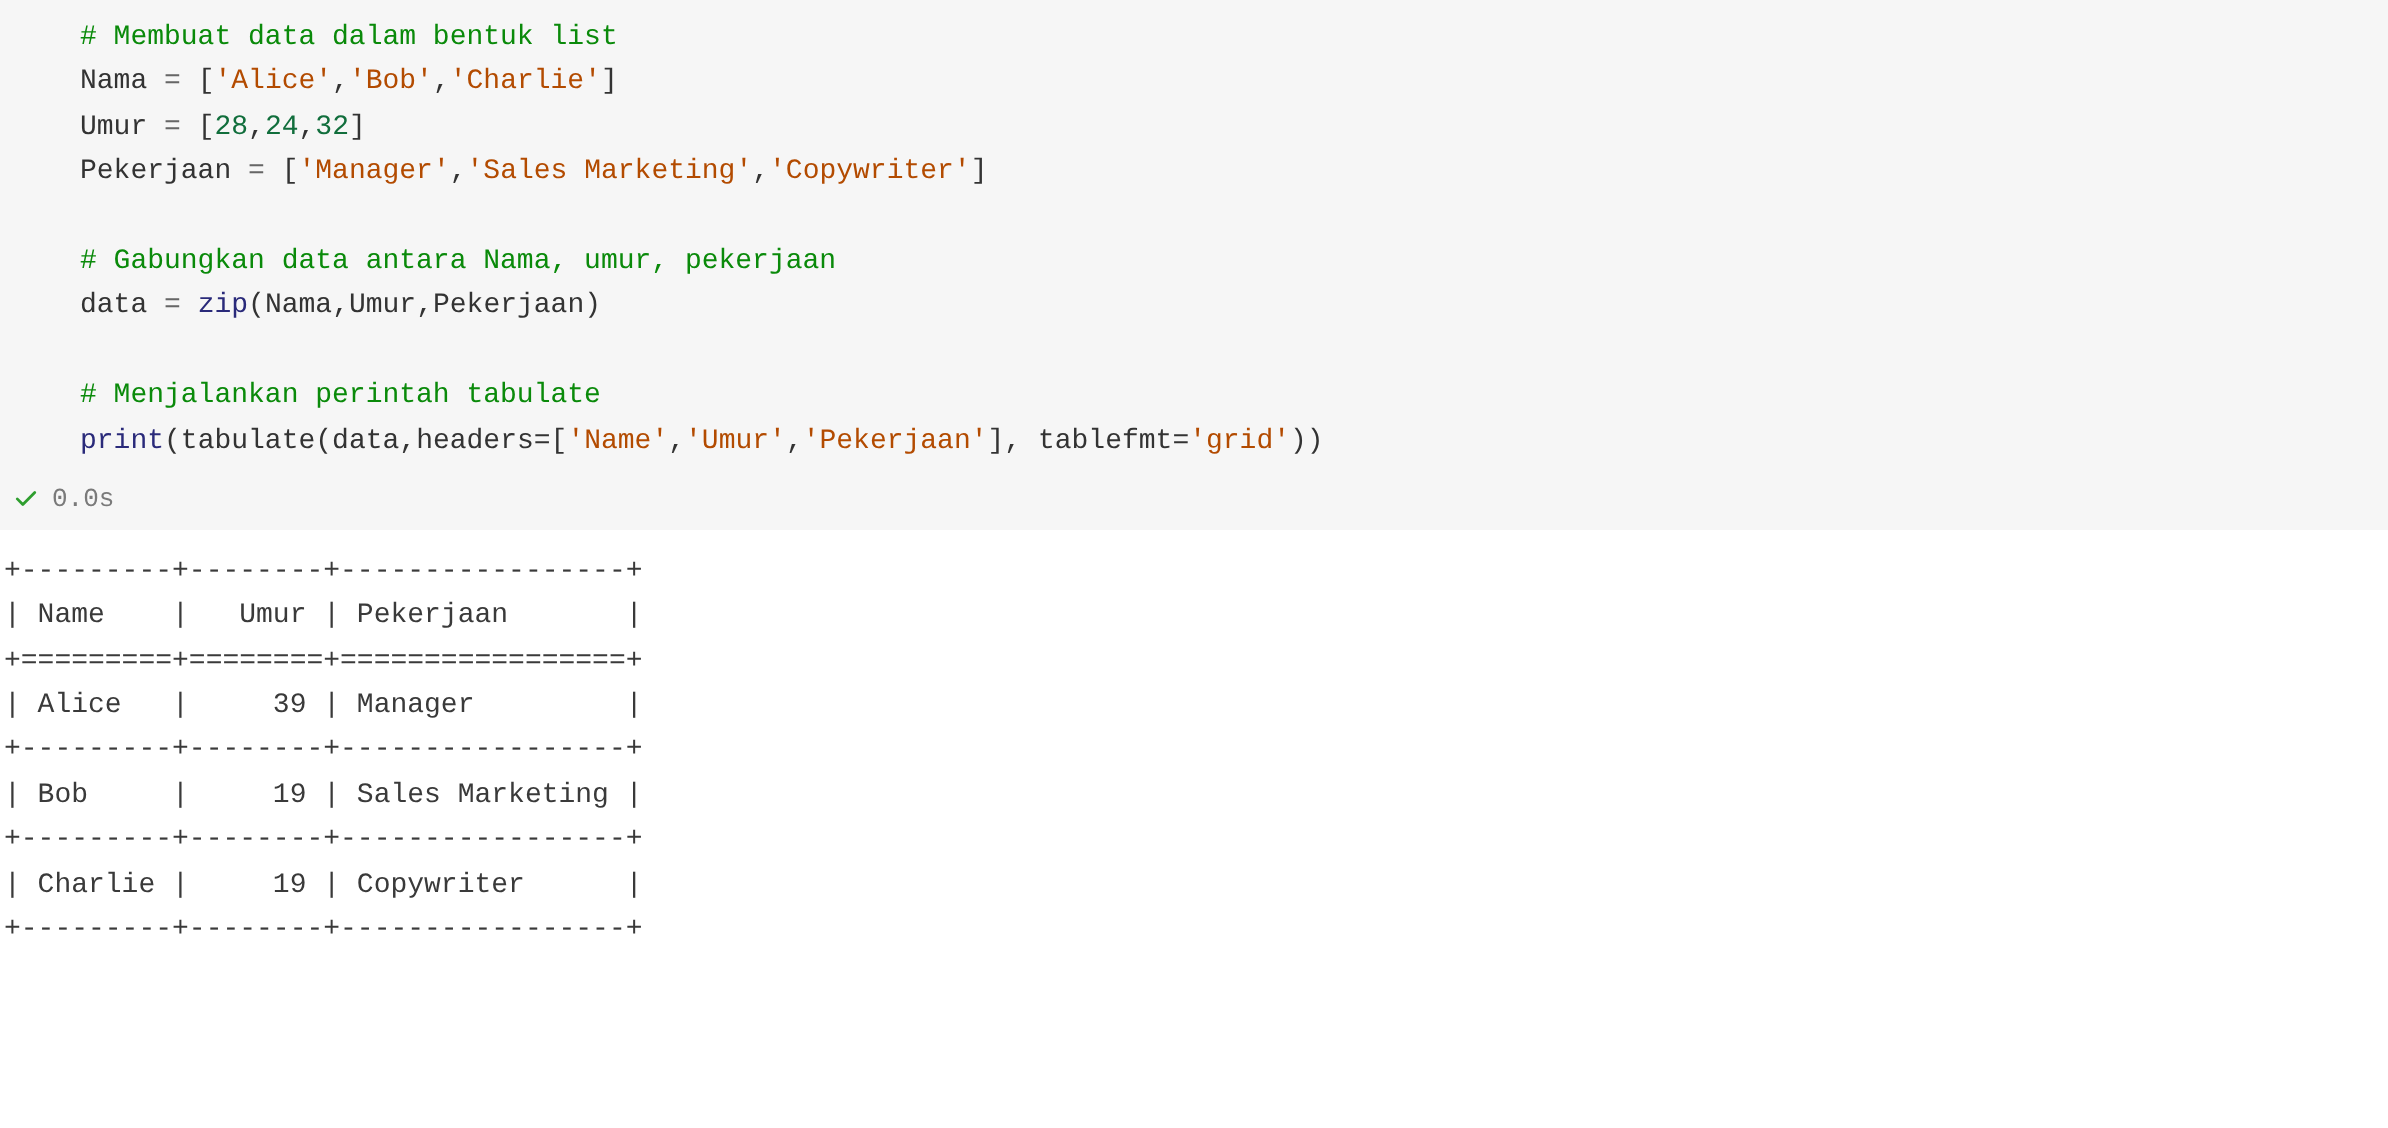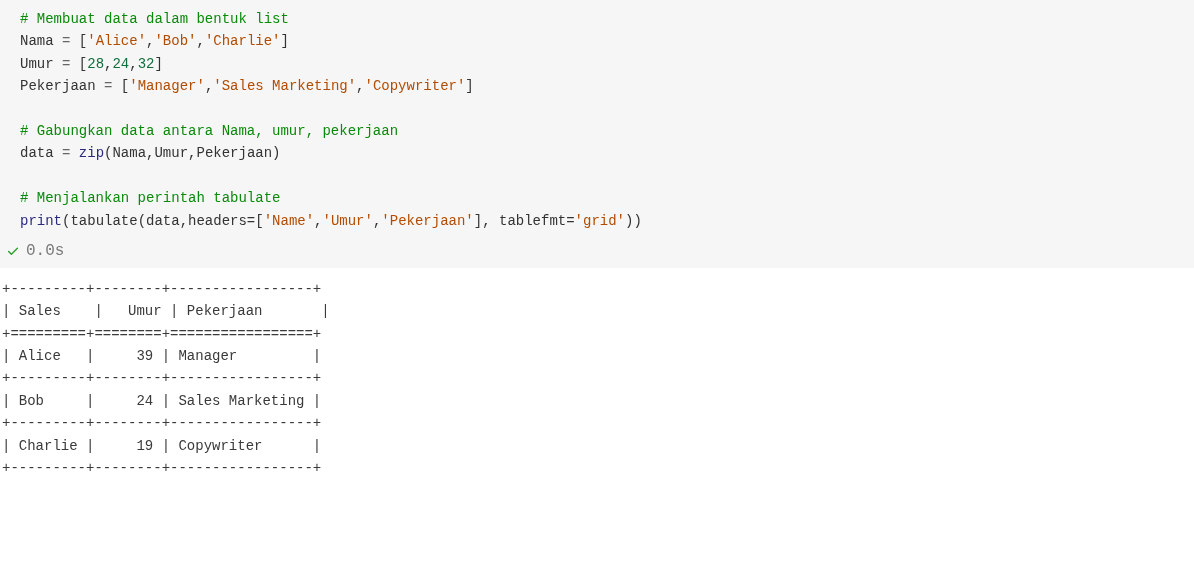--- a/index.html
+++ b/index.html
@@ -5,32 +5,32 @@
   html, body {
     margin: 0;
     padding: 0;
     font-family: Consolas, "Courier New", monospace;
     font-size: 14px;
     color: #333333;
     background: #ffffff;
   }
   .cell-input {
     background: #f6f6f6;
-    padding: 8px 24px 6px 20px;
+    padding: 8px 24px 6px 40px;
     line-height: 1.6;
     white-space: pre;
     overflow-x: auto;
   }
   .status-row {
     background: #f6f6f6;
     padding: 4px 6px 8px 6px;
     display: flex;
     align-items: center;
     gap: 6px;
-    font-size: 16px;
+    font-size: 13px;
     color: #7a7a7a;
   }
   .status-row svg { display: block; }
   .cell-output {
     background: #ffffff;
     padding: 10px 0 6px 2px;
     line-height: 1.6;
     white-space: pre;
     color: #3a3a3a;
     overflow-x: auto;
@@ -62,20 +62,20 @@
 <div class="status-row">
   <span>
     <svg width="14" height="14" viewBox="0 0 16 16">
       <path d="M3 8.5 L6.2 11.7 L13 4.9" stroke="#2e9e2e" stroke-width="1.6" fill="none" stroke-linecap="round" stroke-linejoin="round"></path>
     </svg>
   </span>
   <span>0.0s</span>
 </div>
 
 <div class="cell-output"><span>+---------+--------+-----------------+</span>
-<span>| Sales    |   Umur | Pekerjaan       |</span>
+<span>| Name    |   Umur | Pekerjaan       |</span>
 <span>+=========+========+=================+</span>
 <span>| Alice   |     39 | Manager         |</span>
 <span>+---------+--------+-----------------+</span>
-<span>| Bob     |     24 | Sales Marketing |</span>
+<span>| Bob     |     19 | Sales Marketing |</span>
 <span>+---------+--------+-----------------+</span>
 <span>| Charlie |     19 | Copywriter      |</span>
 <span>+---------+--------+-----------------+</span></div>
 
 </body></html>

